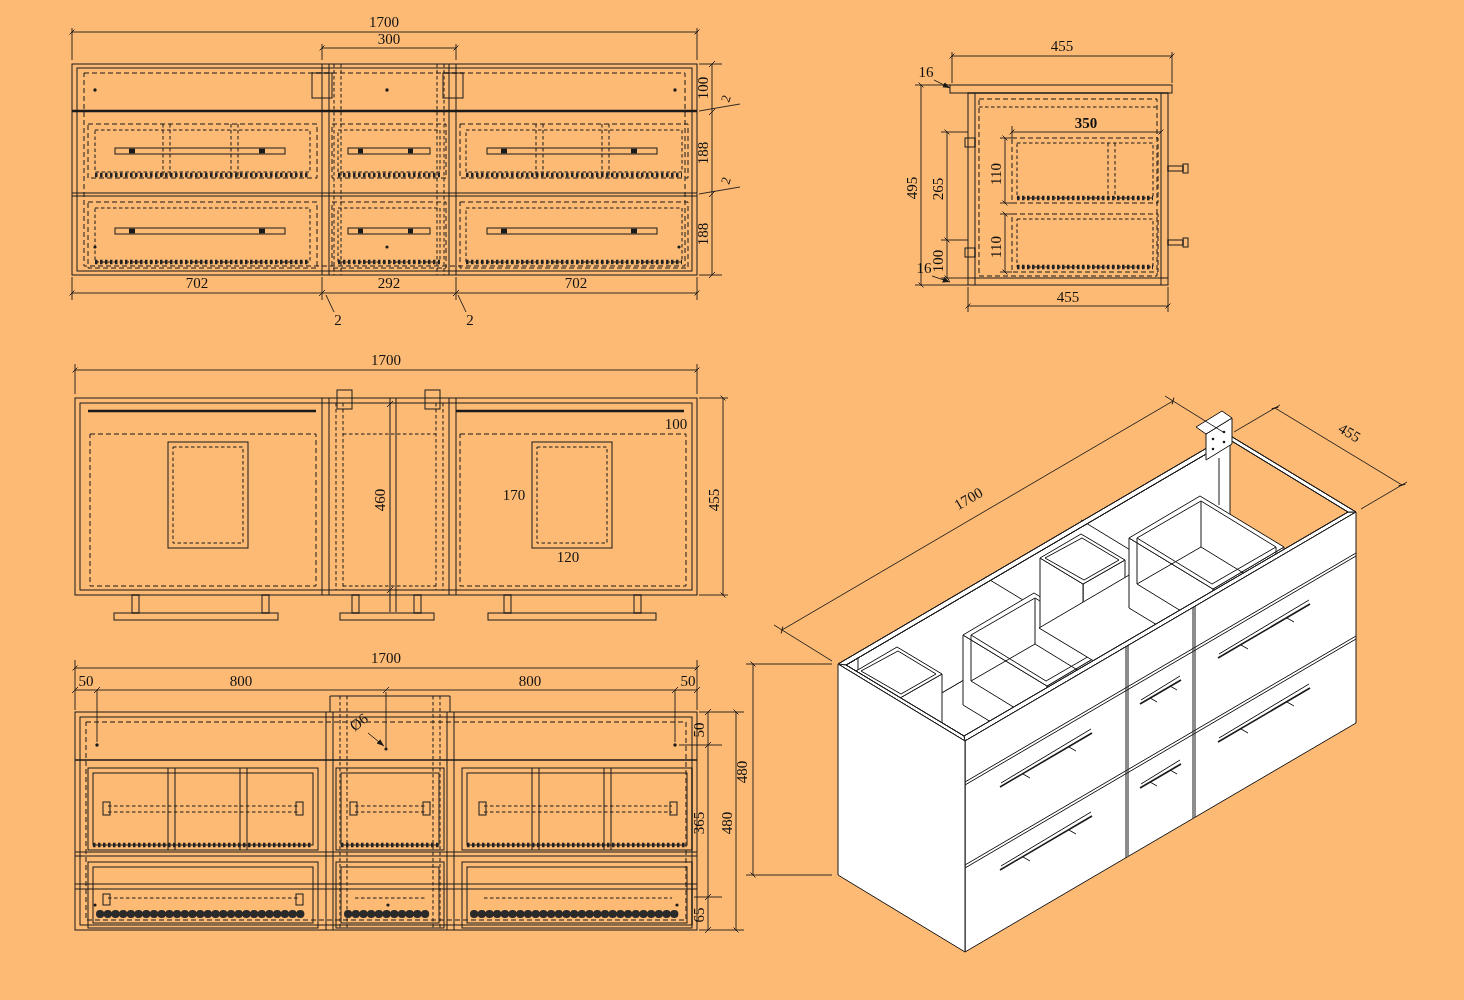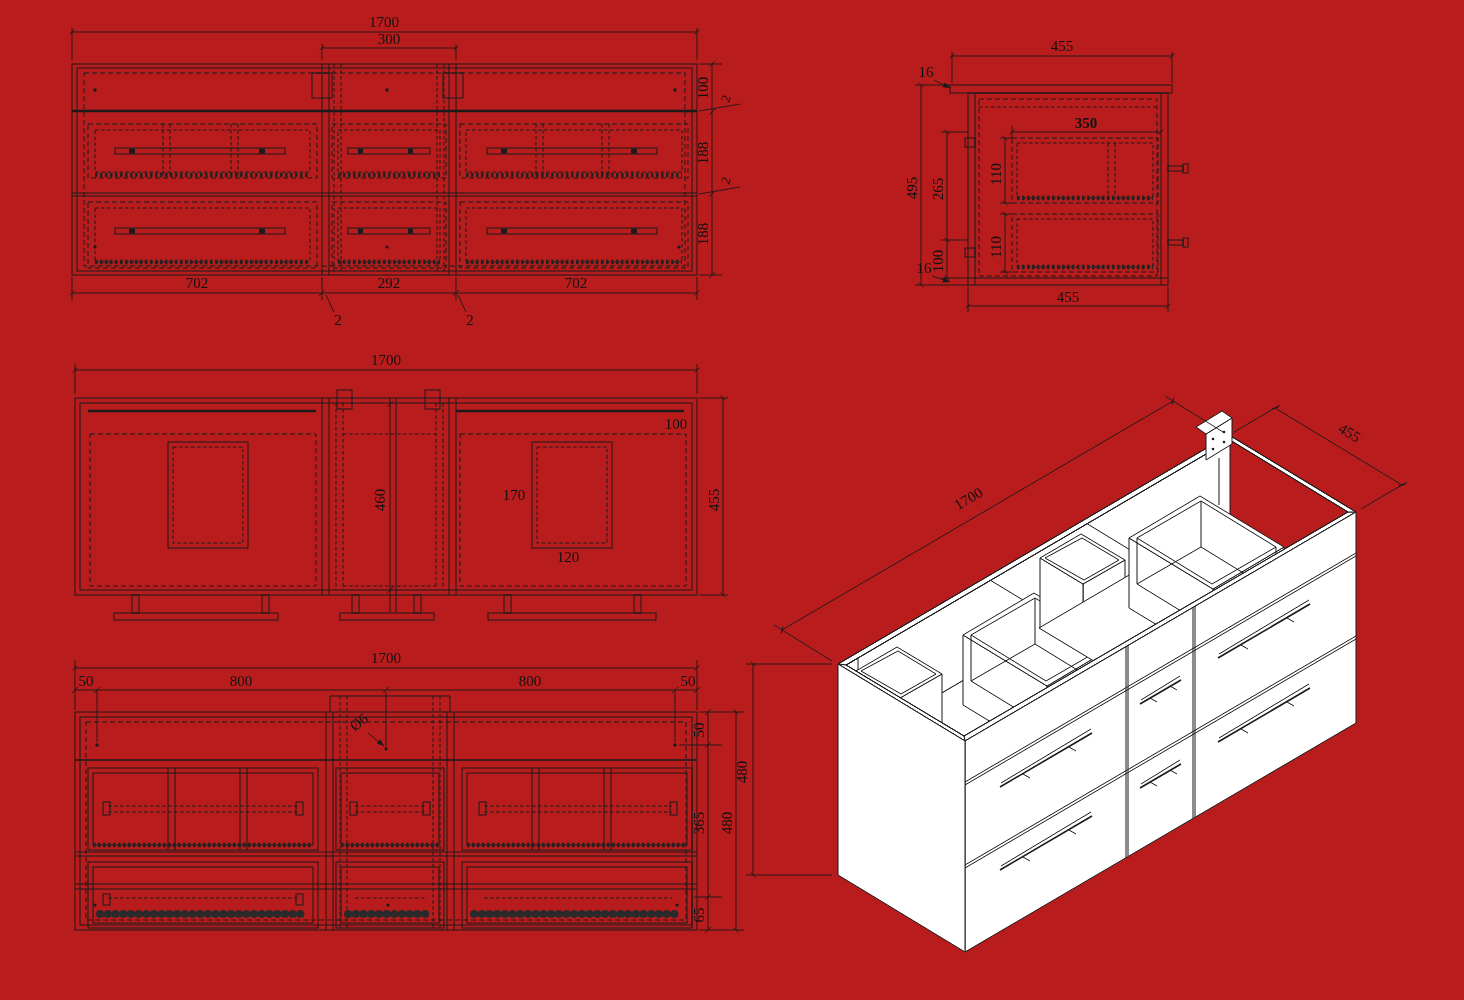--- a/index.html
+++ b/index.html
@@ -1,16 +1,16 @@
 <!DOCTYPE html>
 <html><head>
 <meta charset="utf-8">
 <style>
   html,body{margin:0;padding:0;background:#fff;}
-  #sheet{position:relative;width:1464px;height:1000px;background:#b91c1c;overflow:hidden;}
+  #sheet{position:relative;width:1464px;height:1000px;background:#fdba74;overflow:hidden;}
   svg{position:absolute;left:0;top:0;}
   svg text{font-family:"Liberation Serif","DejaVu Serif",serif;font-size:15px;fill:#111;stroke:none;}
   svg .b{font-weight:bold;}
   svg .sm{font-size:13px;}
   line,path,rect,polygon,polyline,circle{stroke:#1a1a1a;fill:none;stroke-width:1;}
   .wf{fill:#ffffff;}
   .dk{fill:#1a1a1a;stroke:none;}
   .thk{stroke-width:2.4;}
   .th{stroke-width:1.6;}
   .dsh{stroke-dasharray:5 3;}

